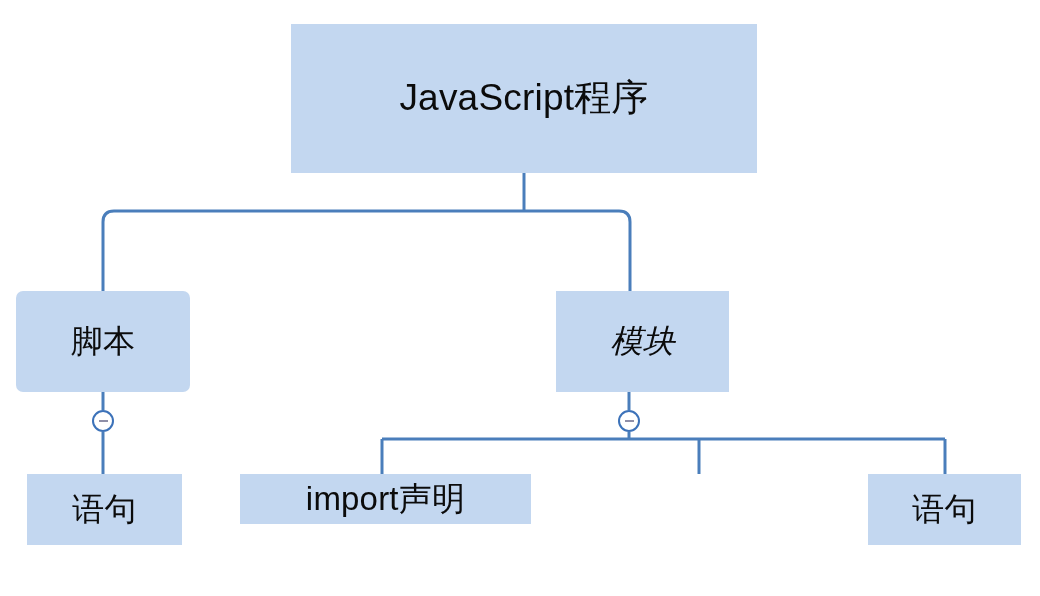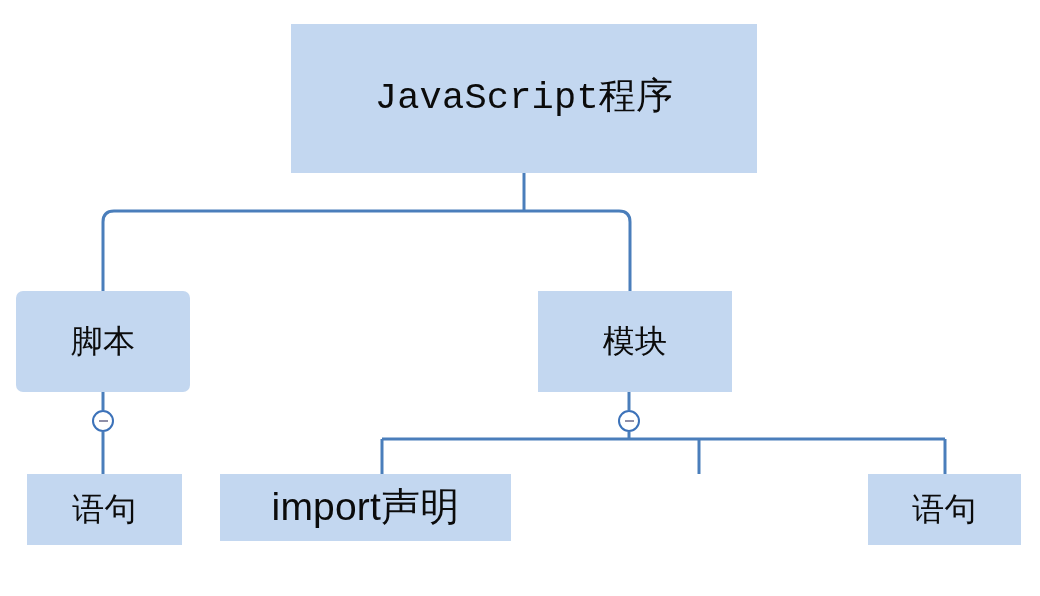--- a/index.html
+++ b/index.html
@@ -40,50 +40,50 @@
     letter-spacing: 0.2px;
     white-space: nowrap;
     font-weight: 400;
   }
   .node-root {
     left: 291px;
     top: 24px;
     width: 466px;
     height: 149px;
     font-size: 37px;
-    font-family: Liberation Mono, monospace;
   }
   .node-l2-script {
     left: 16px;
     top: 291px;
     width: 174px;
     height: 101px;
     font-size: 32px;
     border-radius: 7px;
   }
   .node-l2-module {
-    left: 538px;
+    left: 556px;
     top: 291px;
-    width: 194px;
+    width: 173px;
     height: 101px;
     font-size: 32px;
+    font-style: italic;
   }
   .node-l3-script-stmt {
     left: 27px;
     top: 474px;
     width: 155px;
     height: 71px;
     font-size: 32px;
   }
   .node-l3-import {
-    left: 220px;
+    left: 240px;
     top: 474px;
     width: 291px;
-    height: 67px;
-    font-size: 39px;
+    height: 50px;
+    font-size: 33px;
   }
   .node-l3-export {
     left: 555px;
     top: 474px;
     width: 288px;
     height: 71px;
     font-size: 33px;
   }
   .node-l3-module-stmt {
     left: 868px;

